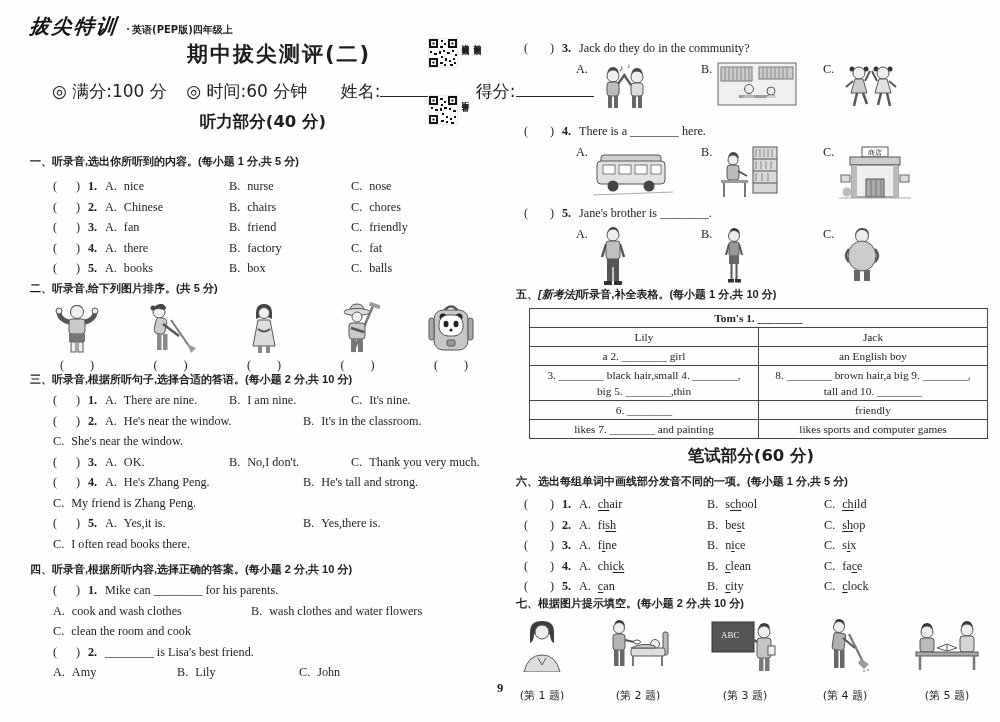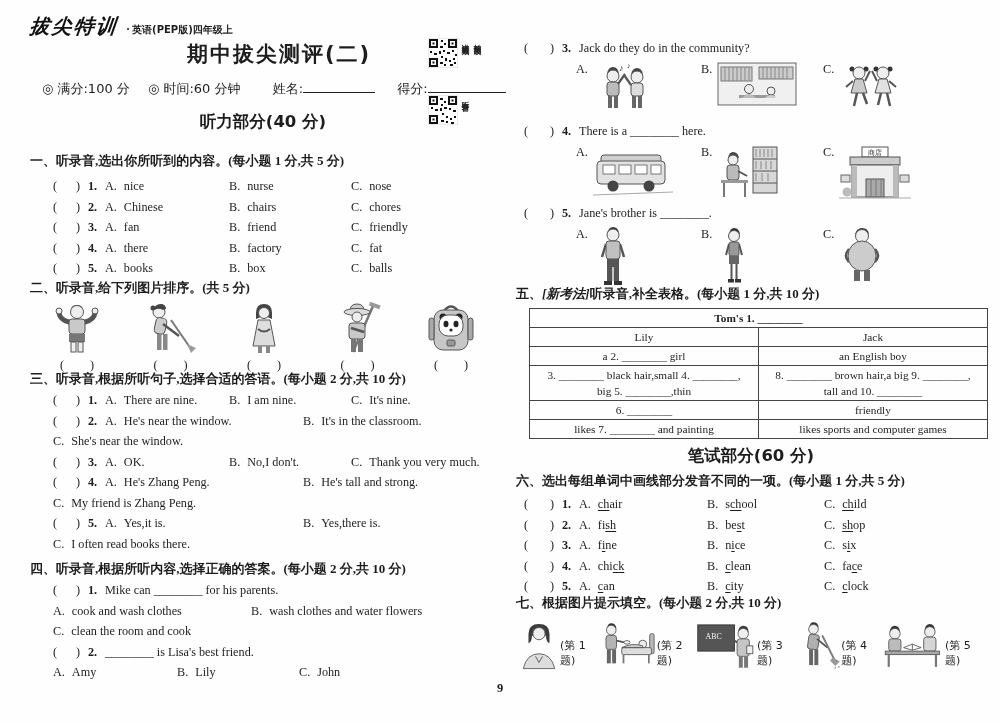--- a/index.html
+++ b/index.html
@@ -12,26 +12,26 @@
 .col.right{left:516px;width:470px}
 .brand{font-family:"DejaVu Sans",sans-serif;font-weight:bold;font-style:italic;font-size:20px;
   letter-spacing:2px;display:inline-block;transform:skewX(-6deg);color:#111}
 .sep{font-weight:bold;margin:0 2px 0 8px}
 .edition{font-family:"DejaVu Sans",sans-serif;font-weight:bold;font-size:10px}
 .title-row{left:16px;width:100%;text-align:center}
 .title-row h1{font-family:"DejaVu Sans",sans-serif;font-size:21px;font-weight:bold;letter-spacing:2px}
 .qrbox{display:flex;gap:3px;align-items:flex-start}
 .vlabel{writing-mode:vertical-rl;text-orientation:upright;font-size:7.5px;line-height:9px;
   font-family:"DejaVu Sans",sans-serif;letter-spacing:1px;color:#222;font-weight:bold}
-.meta-row{left:12px;font-size:13px;font-family:"DejaVu Sans",sans-serif;white-space:nowrap}
+.meta-row{left:22px;font-size:17px;font-family:"DejaVu Sans",sans-serif;white-space:nowrap}
 .blank{display:inline-block;border-bottom:1px solid #222;height:13px;vertical-align:baseline}
 .w72{width:72px}.w78{width:78px}
 .part-title{left:0;width:100%;text-align:center;font-family:"DejaVu Sans",sans-serif;
   font-weight:bold;font-size:16.5px}
-.sec-head{font-family:Liberation Serif, serif;font-weight:bold;font-size:13px;
+.sec-head{font-family:Liberation Sans, sans-serif;font-weight:bold;font-size:11px;
   line-height:22px;white-space:nowrap}
 .tag{font-style:italic}
 .qrow{display:flex;align-items:baseline;height:20.5px;line-height:20.5px;white-space:nowrap}
 .L .qrow{padding-left:23px}
 .R .qrow{padding-left:8px}
 .pgroup{display:inline-flex;justify-content:space-between;flex:none}
 .pg27{width:27px}.pg30{width:30px}
 .qnum{font-weight:bold;margin-left:8px;width:17px;flex:none}
 .opt{display:inline-flex;flex:none;white-space:nowrap}
 .letter{margin-right:7px}
@@ -46,21 +46,21 @@
 .pcell{display:flex;align-items:flex-start}
 .pA{width:125px}.pB{width:122px}.pC{flex:1}
 .pcell .letter{margin-right:5px;line-height:14px}
 table.t5{border-collapse:collapse;margin-left:13px;width:459px;font-size:11.3px;
   text-align:center;margin-top:3px}
 .t5 td{border:1px solid #444;padding:1px 3px;height:19px;line-height:16px}
 .t5 .hdr{font-weight:bold}
 .ul{text-decoration:underline;text-underline-offset:2px}
 .oA6{width:128px}.oB6{width:117px}.oC6{flex:1}
 .pics7{display:flex;justify-content:space-between;margin-top:4px;padding:0 2px}
-.pic7{display:flex;flex-direction:row;align-items:center;justify-content:flex-end}
+.pic7{display:flex;flex-direction:column;align-items:center;justify-content:flex-end}
 .cap{margin-top:16px;font-size:11px;font-family:"DejaVu Sans",sans-serif}
 .pagenum{left:0;top:681px;width:100%;text-align:center;font-size:12.5px;font-weight:bold}
 svg{display:block}
 </style>
 </head>
 <body>
 
 <div class="page">
 
   <div class="col left L">

